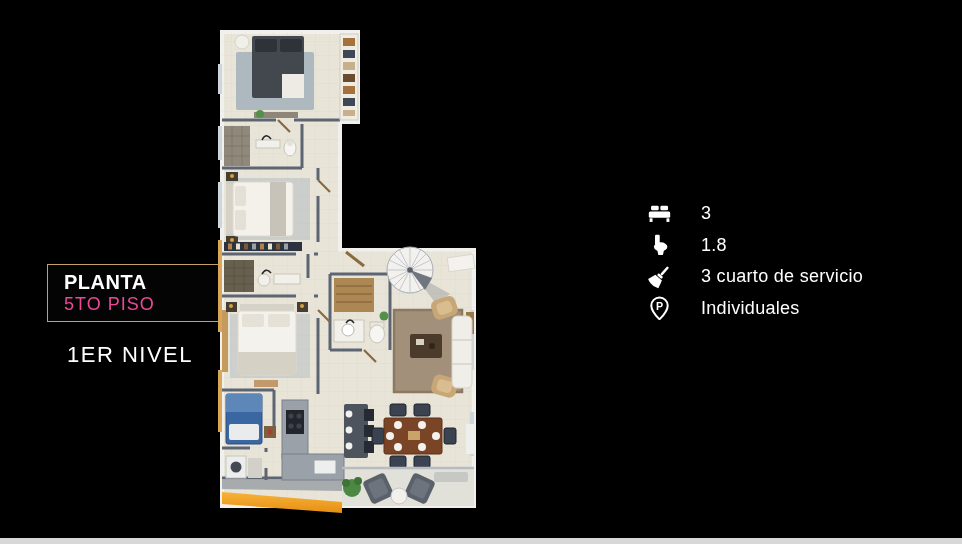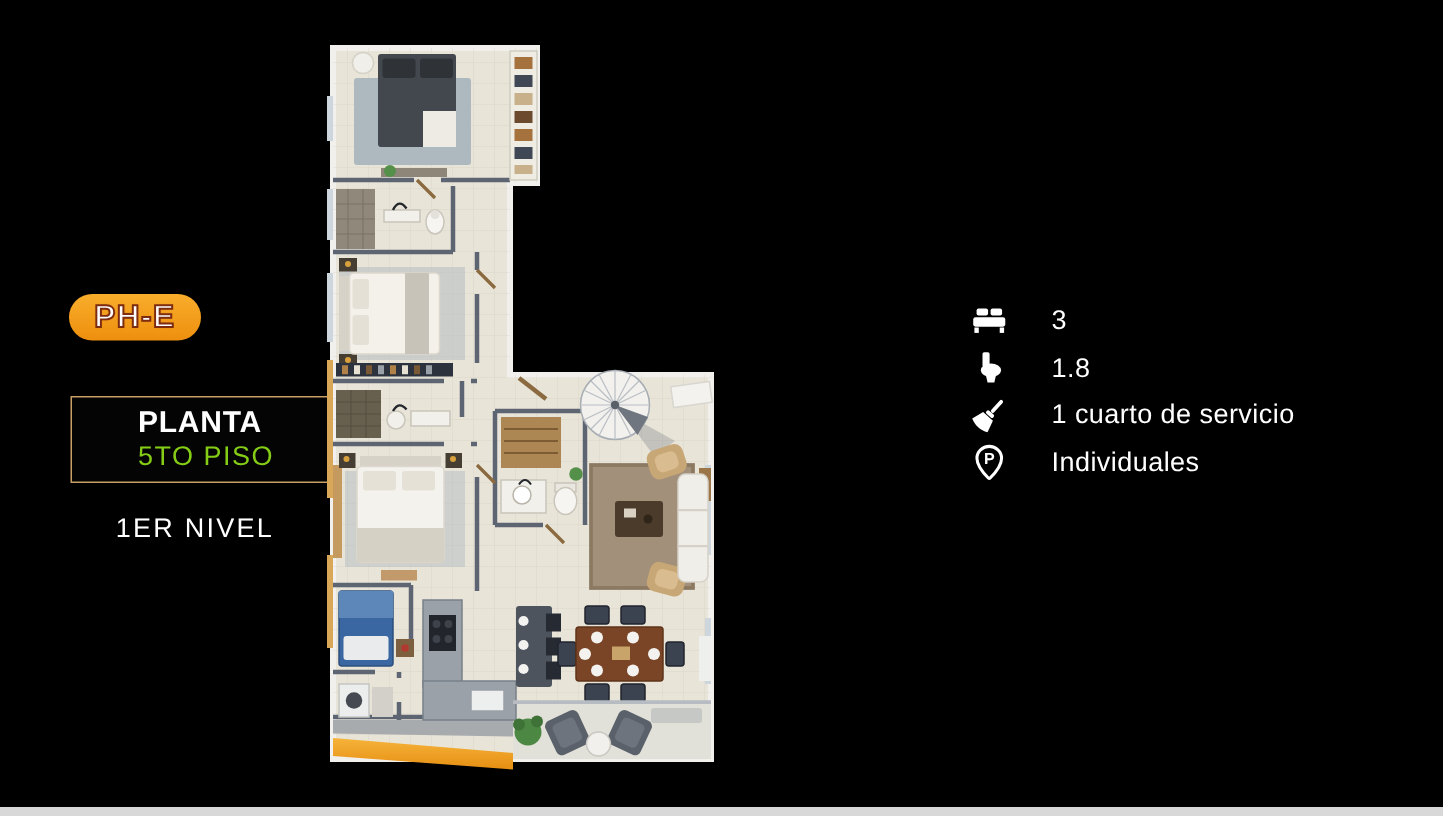--- a/index.html
+++ b/index.html
@@ -12,47 +12,44 @@
     position:absolute;left:46px;top:196px;width:88px;height:31px;
     background:linear-gradient(#f8ad2b,#ee8f0e);
     border-radius:17px;display:flex;align-items:center;justify-content:center;
     font-size:21px;font-weight:bold;letter-spacing:1px;color:#fff;
     -webkit-text-stroke:1.3px #7e2c10;
     text-shadow:0 0 1px #7e2c10;
   }
   .plan-card{
     position:absolute;left:47px;top:264px;width:173px;height:58px;
     background:#040404;border:1.5px solid #c79e63;box-sizing:border-box;
-    display:flex;flex-direction:column;justify-content:center;padding-left:44px;
+    display:flex;flex-direction:column;justify-content:center;padding-left:16px;
   }
   .plan-card .title{font-size:20px;font-weight:bold;letter-spacing:.5px;line-height:1.15;color:#fff;}
-  .plan-card .subtitle{font-size:18px;font-weight:400;letter-spacing:1px;color:#84cc16;}
+  .plan-card .subtitle{font-size:18px;font-weight:400;letter-spacing:1px;color:#ec4899;}
   .level-label{
     position:absolute;left:40px;top:342px;width:180px;text-align:center;
-    font-size:18px;letter-spacing:1.5px;color:#fff;font-weight:500;
+    font-size:22px;letter-spacing:1.5px;color:#fff;font-weight:500;
   }
   
   .specs{position:absolute;left:646px;top:198px;}
   .spec-row{display:flex;align-items:center;height:31.5px;}
   .spec-row .ic{width:32px;height:28px;flex:0 0 32px;display:flex;align-items:center;justify-content:flex-start;}
   .spec-row .ic svg{width:27px;height:27px;}
   .spec-row .lbl{margin-left:23px;font-size:18px;color:#fff;letter-spacing:.3px;white-space:nowrap;}
   
   .floorplan{position:absolute;left:218px;top:28px;width:260px;height:486px;}
   
   .footer-bar{position:absolute;left:0;bottom:0;width:962px;height:6px;background:#d8d8d8;}
 </style>
 </head>
 <body>
 
 <div class="stage">
 
-  <div class="unit-badge">
-    <span>PH-E</span>
-  </div>
 
   <div class="plan-card">
     <div class="title">PLANTA</div>
     <div class="subtitle">5TO PISO</div>
   </div>
 
   <div class="level-label">1ER NIVEL</div>
 
   <svg class="floorplan" viewBox="0 0 260 486">
     <defs>
@@ -315,21 +312,21 @@
     <div class="spec-row">
       <span class="ic">
         <svg viewBox="0 0 24 24" fill="#fff">
           <g transform="rotate(42 12 12)">
             <rect x="11" y="0.5" width="2.2" height="9.5" rx="1"></rect>
             <rect x="9.4" y="10.2" width="5.4" height="2.4" rx="1"></rect>
             <path d="M8.2 13.2 h7.8 l2.2 7.2 c-3.9 2 -8.3 2 -12.2 0 z"></path>
           </g>
         </svg>
       </span>
-      <span class="lbl">1 cuarto de servicio</span>
+      <span class="lbl">3 cuarto de servicio</span>
     </div>
 
 
     <div class="spec-row">
       <span class="ic">
         <svg viewBox="0 0 24 24">
           <path d="M12 2.3 c-4 0 -7.3 3.1 -7.3 7 0 4.9 5.5 10.5 6.9 11.9 a0.55 0.55 0 0 0 0.8 0 c1.4 -1.4 6.9 -7 6.9 -11.9 0 -3.9 -3.3 -7 -7.3 -7 z" fill="none" stroke="#fff" stroke-width="1.8"></path>
           <text x="12" y="13" text-anchor="middle" font-size="9.5" font-weight="bold" font-family="Liberation Sans, sans-serif" fill="#fff">P</text>
         </svg>
       </span>

